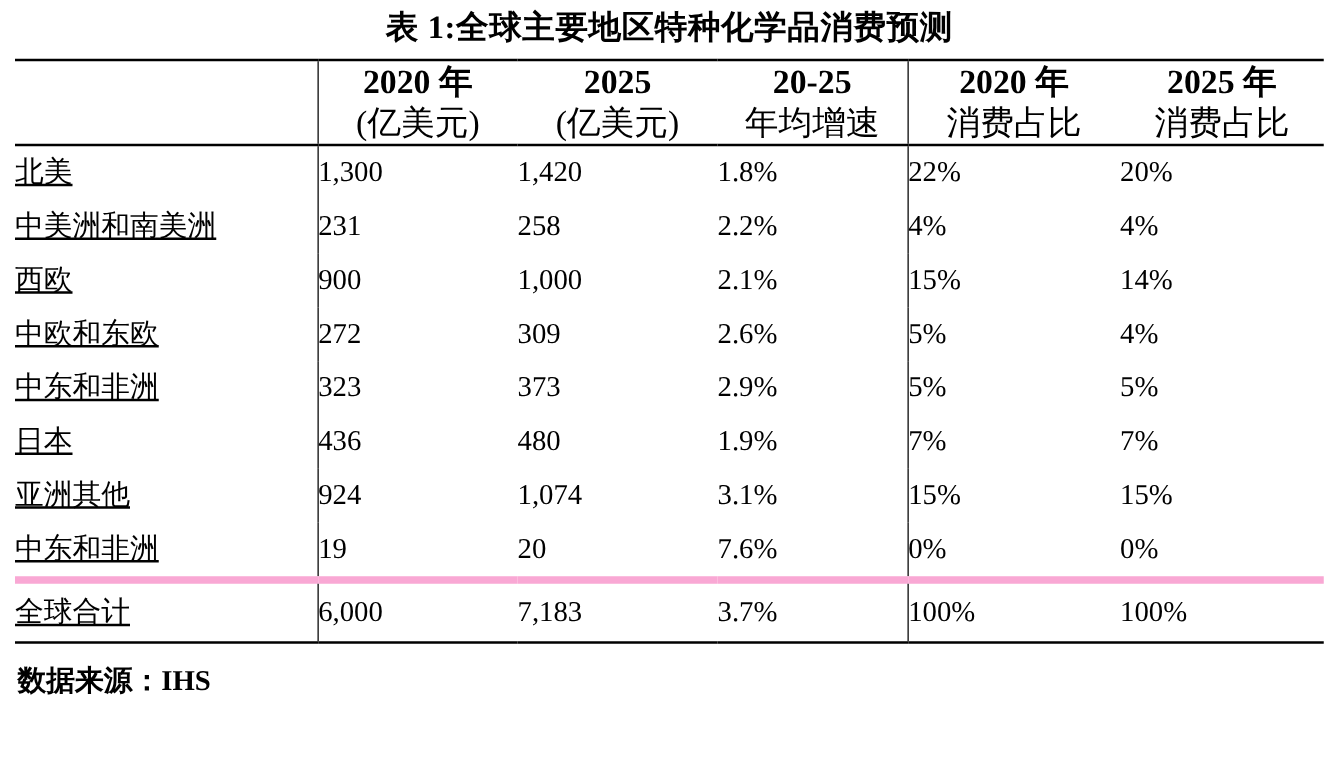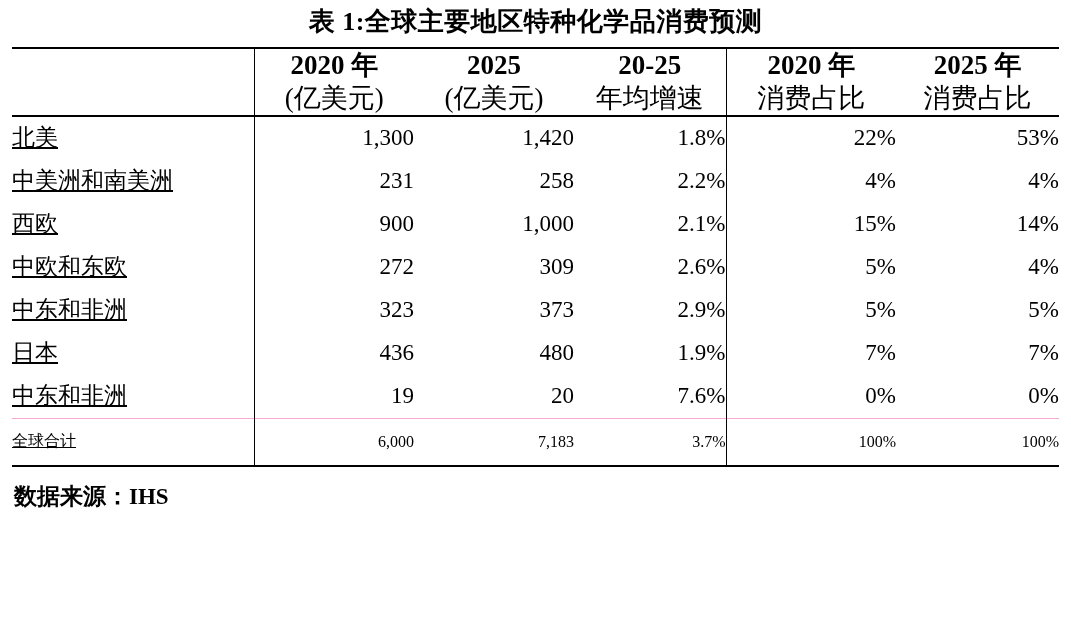--- a/index.html
+++ b/index.html
@@ -62,28 +62,28 @@
     height: 43px;
     line-height: 1.15;
   }
   .region {
     text-align: left;
     padding-left: 14px;
     white-space: nowrap;
     text-decoration: underline;
   }
   .num {
-    text-align: right;
+    text-align: left;
   }
   .vline-l {
     border-left: 1px solid #000;
   }
   .total-row td {
-    border-top: 1px solid #f9a8d4;
-    font-size: 16px;
+    border-top: 6px solid #f9a8d4;
+    font-size: 23px;
     height: 46px;
   }
   .bottom-rule td {
     border-top: 2px solid #000;
   }
   .source {
     margin: 14px 0 0 14px;
     font-size: 23px;
     font-weight: bold;
     font-family: "Liberation Serif", "DejaVu Serif", serif;
@@ -133,21 +133,21 @@
           <span class="l2">消费占比</span>
         </td>
       </tr>
 
       <tr class="body-row">
         <td class="region">北美</td>
         <td class="num vline-l">1,300</td>
         <td class="num">1,420</td>
         <td class="num">1.8%</td>
         <td class="num vline-l">22%</td>
-        <td class="num">53%</td>
+        <td class="num">20%</td>
       </tr>
 
       <tr class="body-row">
         <td class="region">中美洲和南美洲</td>
         <td class="num vline-l">231</td>
         <td class="num">258</td>
         <td class="num">2.2%</td>
         <td class="num vline-l">4%</td>
         <td class="num">4%</td>
       </tr>
@@ -182,20 +182,28 @@
 
       <tr class="body-row">
         <td class="region">日本</td>
         <td class="num vline-l">436</td>
         <td class="num">480</td>
         <td class="num">1.9%</td>
         <td class="num vline-l">7%</td>
         <td class="num">7%</td>
       </tr>
 
+      <tr class="body-row">
+        <td class="region">亚洲其他</td>
+        <td class="num vline-l">924</td>
+        <td class="num">1,074</td>
+        <td class="num">3.1%</td>
+        <td class="num vline-l">15%</td>
+        <td class="num">15%</td>
+      </tr>
 
       <tr class="body-row">
         <td class="region">中东和非洲</td>
         <td class="num vline-l">19</td>
         <td class="num">20</td>
         <td class="num">7.6%</td>
         <td class="num vline-l">0%</td>
         <td class="num">0%</td>
       </tr>
 

